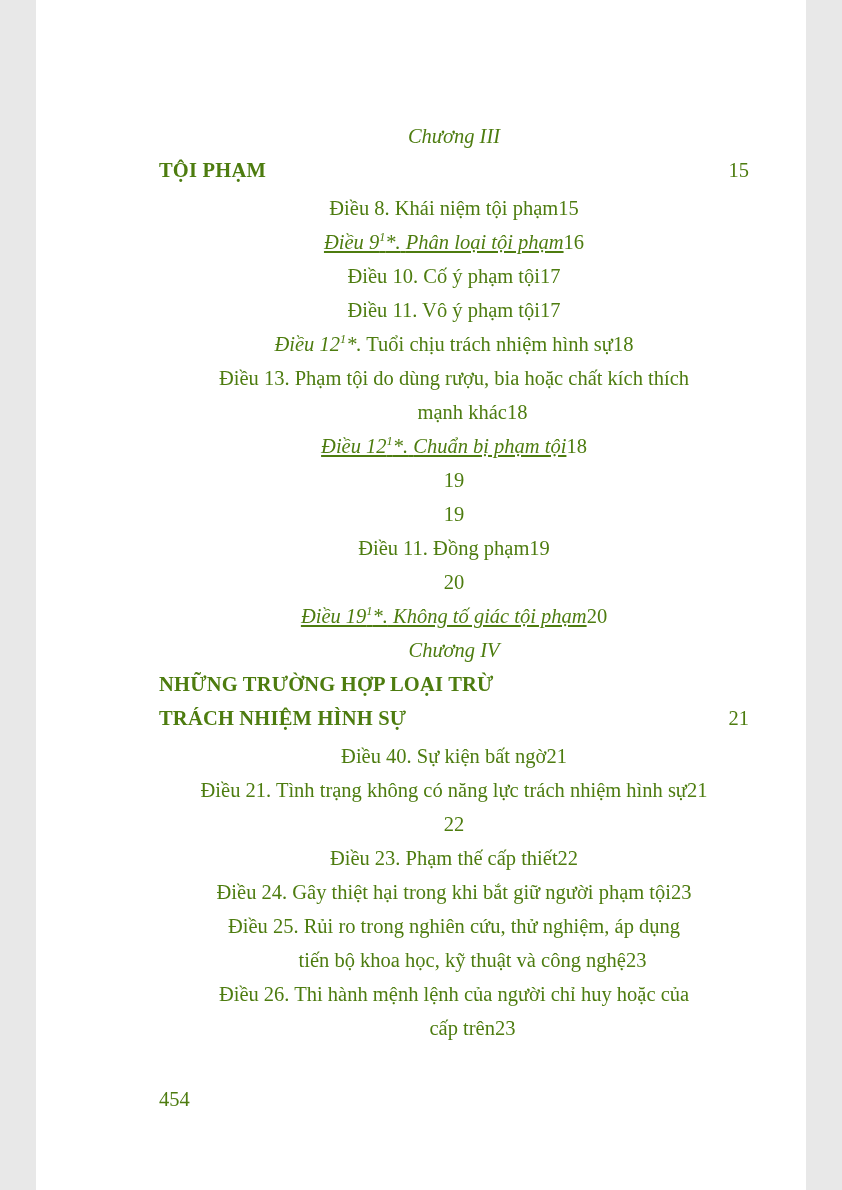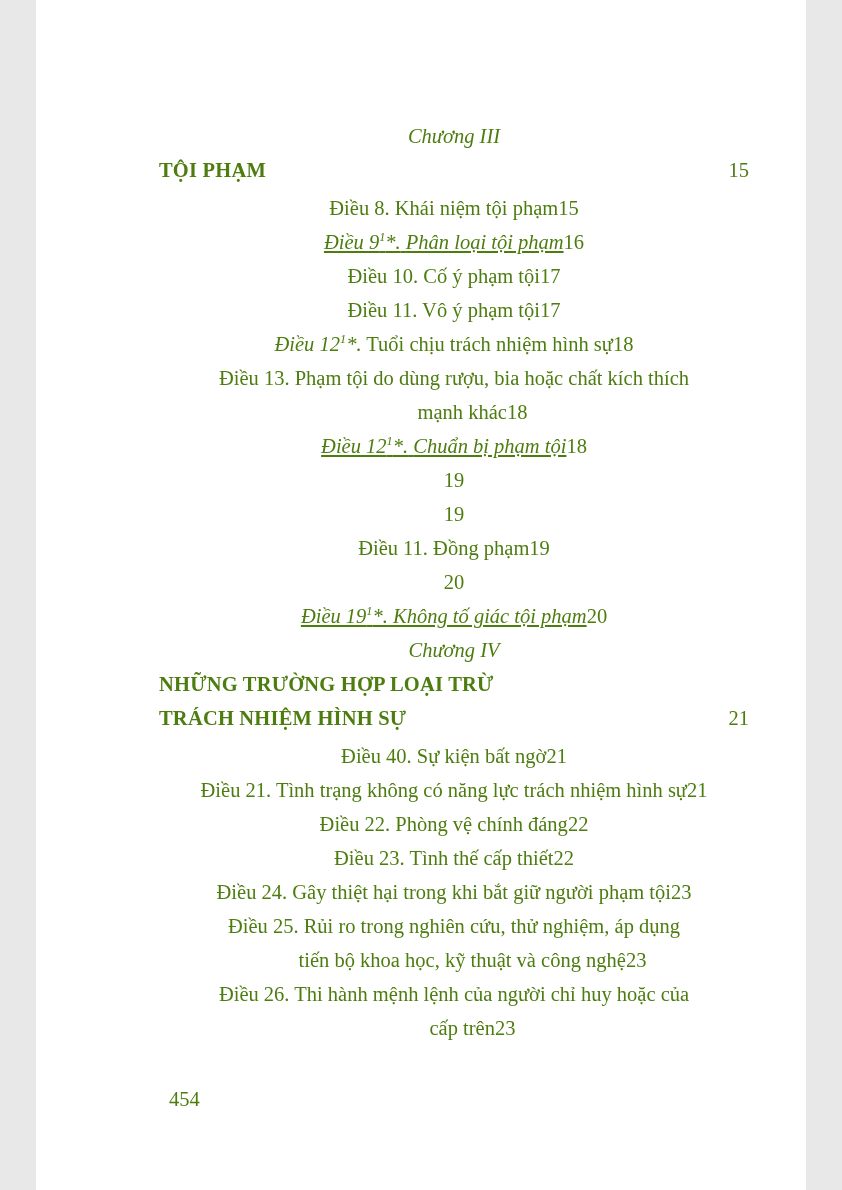--- a/index.html
+++ b/index.html
@@ -20,21 +20,21 @@
   .ctl .pg{position:absolute;right:0;top:0;font-weight:normal;letter-spacing:0;}
   .row{display:flex;justify-content:center;}
   .row .t{white-space:nowrap;}
   .cont .t{padding-left:37px;}
   .it .t{font-style:italic;text-decoration:underline;}
   .nit .ng{font-style:italic;}
   sup{font-size:0.6em;vertical-align:super;line-height:0;}
   .pg{font-style:normal;}
   .entries{margin-top:4px;}
   .section2{margin-top:0;}
-  .footer{position:absolute;left:133px;top:1082px;line-height:34px;}
+  .footer{position:absolute;left:123px;top:1082px;line-height:34px;}
 </style>
 </head>
 <body>
 
 <div class="page">
   <div class="content">
 
     <div class="line chapter-label">Chương III</div>
     <div class="line ctl"><span>TỘI PHẠM</span><span class="pg">15</span></div>
 
@@ -113,26 +113,25 @@
             <span class="t"><span class="ng">Điều 40.</span> <span>Sự kiện bất ngờ</span></span>
             <span class="pg">21</span>
           </div>
 
         <div class="row line">
             <span class="t"><span class="ng">Điều 21.</span> <span>Tình trạng không có năng lực trách nhiệm hình sự</span></span>
             <span class="pg">21</span>
           </div>
 
         <div class="row line">
-            <span class="t"><span class="ng">Điều 22.</span> <span>Phòng vệ chính đáng</span></span>
             <span class="pg">22</span>
           </div>
 
         <div class="row line">
-            <span class="t"><span class="ng">Điều 23.</span> <span>Tình thế cấp thiết</span></span>
+            <span class="t"><span class="ng">Điều 23.</span> <span>Phạm thế cấp thiết</span></span>
             <span class="pg">22</span>
           </div>
 
         <div class="row line">
             <span class="t"><span class="ng">Điều 24.</span> <span>Gây thiệt hại trong khi bắt giữ người phạm tội</span></span>
             <span class="pg">23</span>
           </div>
 
         <div class="row line">
             <span class="t"><span class="ng">Điều 25.</span> <span>Rủi ro trong nghiên cứu, thử nghiệm, áp dụng</span></span>

